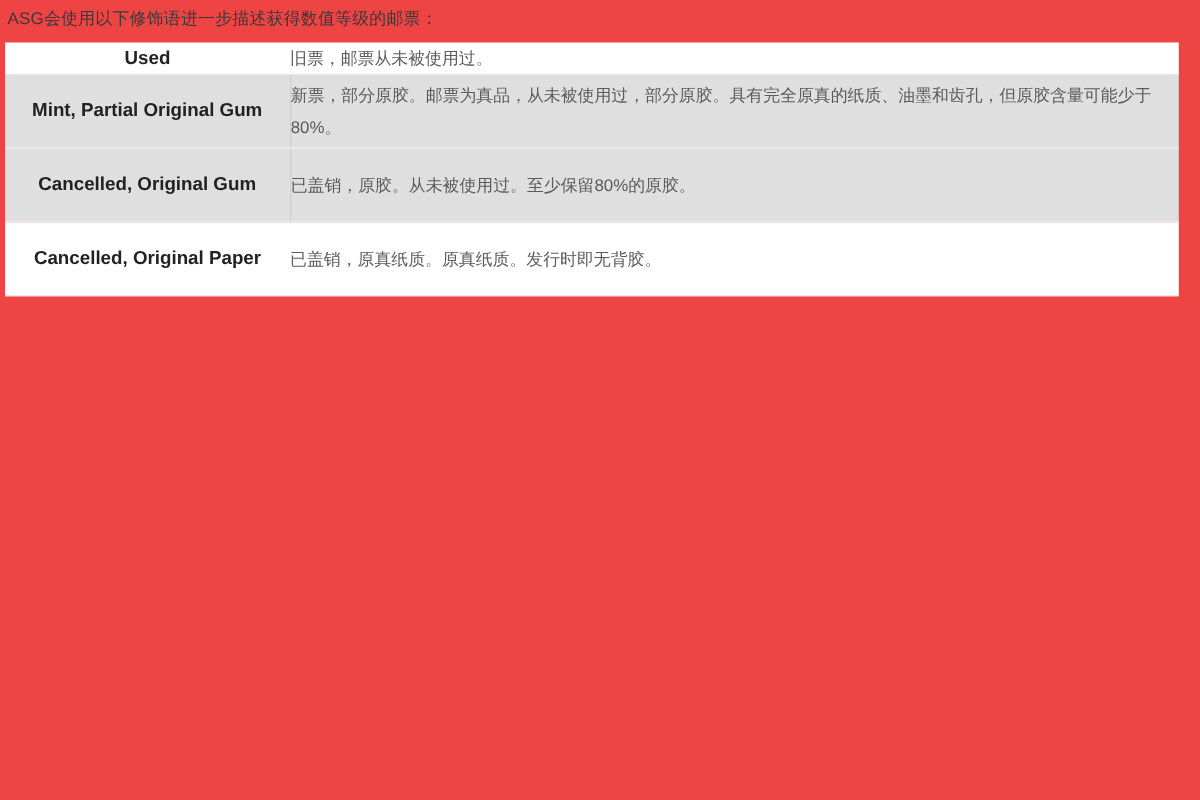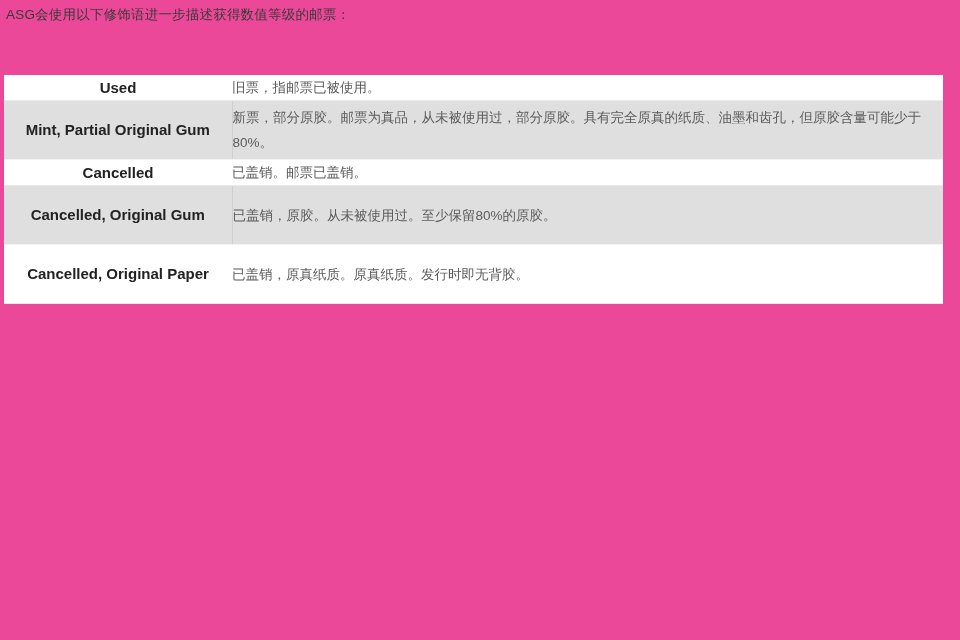--- a/index.html
+++ b/index.html
@@ -11,21 +11,21 @@
     background: #ffffff;
   }
   body {
     font-family: "Liberation Sans", "DejaVu Sans", sans-serif;
     -webkit-font-smoothing: antialiased;
   }
   #page {
     position: relative;
     width: 960px;
     height: 640px;
-    background: #ec4899;
+    background: #ef4444;
     overflow: hidden;
   }
   .intro {
     position: absolute;
     left: 6px;
     top: 2px;
     font-size: 13.5px;
     color: #3a3a3a;
     letter-spacing: 0.2px;
     line-height: 26px;
@@ -34,21 +34,20 @@
   .table-wrap {
     position: absolute;
     left: 4px;
     top: 34px;
     width: 939px;
   }
   table.defs {
     width: 939px;
     border-collapse: collapse;
     table-layout: fixed;
-    margin-top: 41px;
   }
   table.defs col.c-term { width: 228px; }
   table.defs col.c-desc { width: 711px; }
   table.defs tr.row-odd  { background: #ffffff; }
   table.defs tr.row-even { background: #dfdfdf; }
   table.defs td {
     border: 0;
     border-bottom: 1px solid #e9e9e9;
     vertical-align: middle;
     padding: 0;
@@ -83,36 +82,32 @@
   <div class="table-wrap">
     <table class="defs">
       <colgroup>
         <col class="c-term">
         <col class="c-desc">
       </colgroup>
       <tbody>
 
         <tr class="row-odd">
           <td class="term">Used</td>
-          <td class="desc">旧票，指邮票已被使用。</td>
+          <td class="desc">旧票，邮票从未被使用过。</td>
         </tr>
 
 
 
         <tr class="row-even r-tall">
           <td class="term">Mint, Partial Original Gum</td>
           <td class="desc">新票，部分原胶。邮票为真品，从未被使用过，部分原胶。具有完全原真的纸质、油墨和齿孔，但原胶含量可能少于80%。</td>
         </tr>
 
 
 
-        <tr class="row-odd">
-          <td class="term">Cancelled</td>
-          <td class="desc">已盖销。邮票已盖销。</td>
-        </tr>
 
         <tr class="row-even r-tall">
           <td class="term">Cancelled, Original Gum</td>
           <td class="desc">已盖销，原胶。从未被使用过。至少保留80%的原胶。</td>
         </tr>
 
         <tr class="row-odd r-tall">
           <td class="term">Cancelled, Original Paper</td>
           <td class="desc">已盖销，原真纸质。原真纸质。发行时即无背胶。</td>
         </tr>

